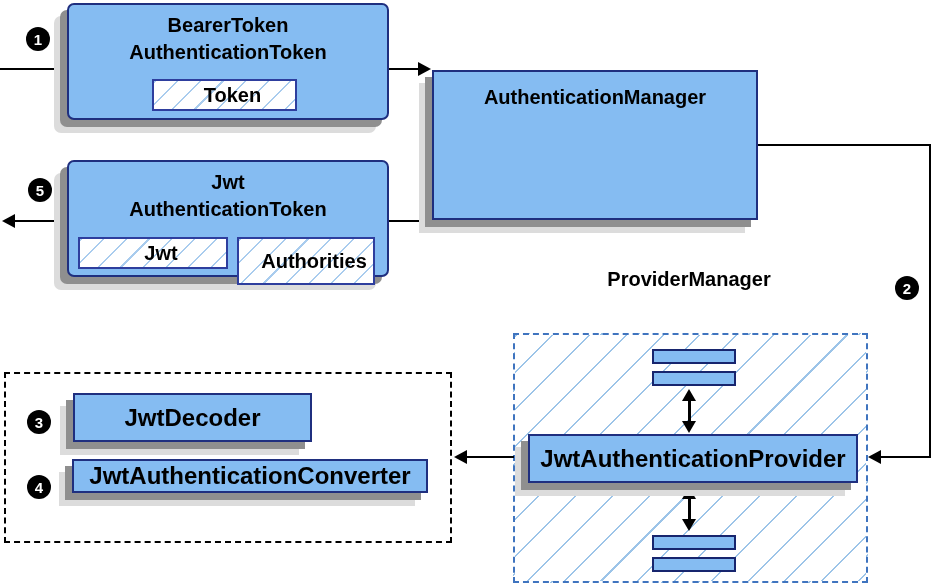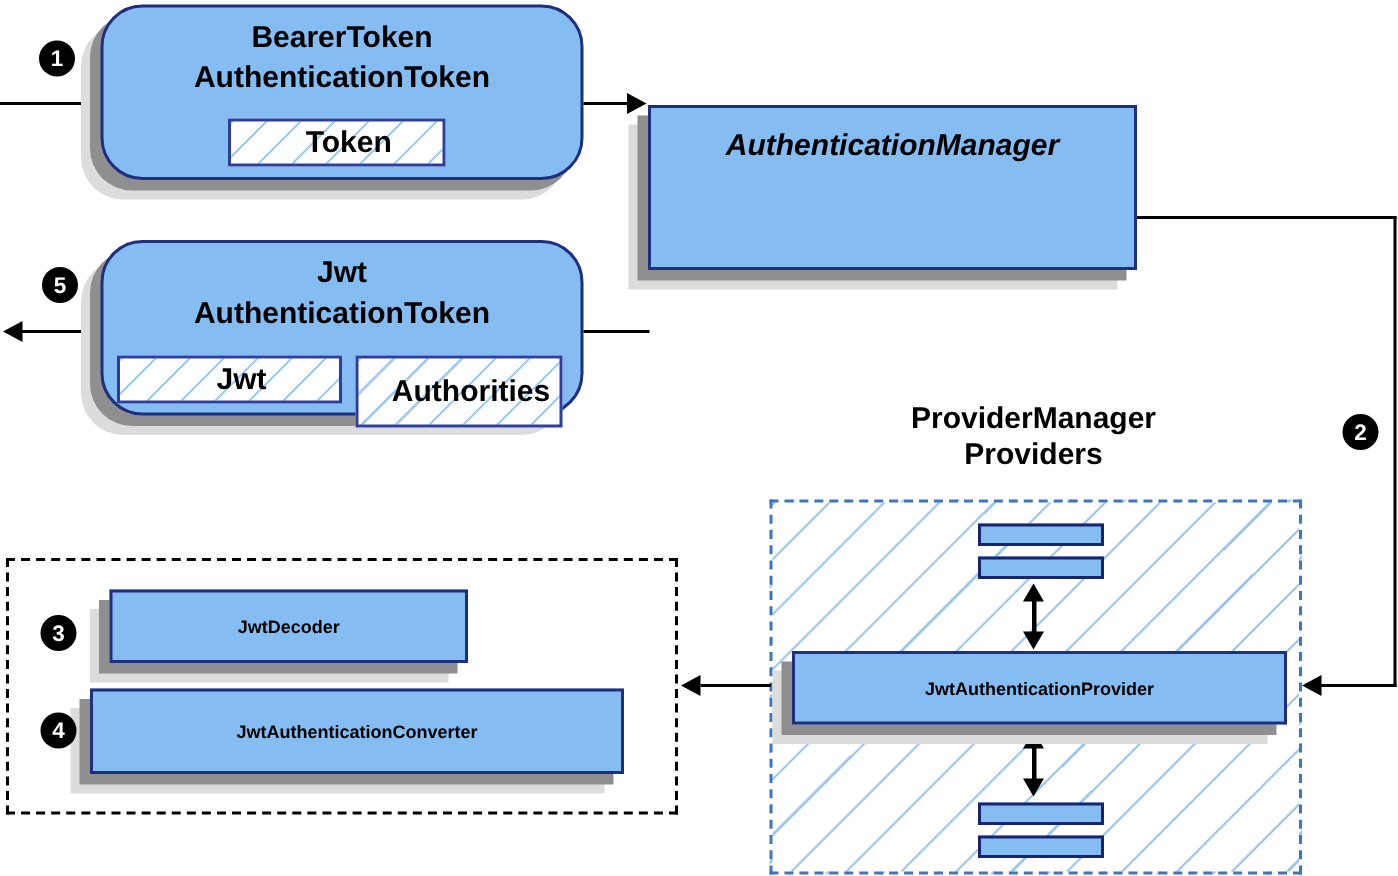--- a/index.html
+++ b/index.html
@@ -15,24 +15,24 @@
 
   
   .node {
     position: absolute;
     background: #85BCF2;
     border: 2px solid #1F2F7F;
     color: #000;
     font-weight: bold;
     box-shadow: -7px 7px 0 0 #8F8F8F, -13px 13px 0 0 #DCDCDC;
   }
-  .rounded { border-radius: 28px; }
+  .rounded { border-radius: 7px; }
   .node-title { text-align: center; font-size: 20px; line-height: 27px; padding-top: 7px; }
   .node-title-single { text-align: center; font-size: 20px; line-height: 22px; padding-top: 14px; }
-  .label-center { display: flex; align-items: center; justify-content: center; font-size: 12px; font-weight: bold; }
+  .label-center { display: flex; align-items: center; justify-content: center; font-size: 24px; font-weight: bold; }
 
   
   .slot {
     position: absolute;
     background-color: #ffffff;
     background-image: repeating-linear-gradient(135deg, #A9CCEE 0px, #A9CCEE 1.5px, transparent 1.5px, transparent 16px);
     border: 2px solid #2E3E9E;
     font-size: 20px;
     font-weight: bold;
     display: flex;
@@ -103,21 +103,20 @@
 </style>
 </head>
 <body>
 
 <div id="canvas">
 
   <div class="group-blue" style="left:513px; top:333px; width:355px; height:250px;"></div>
 
   <div class="group-label" style="left:589px; top:267px; width:200px;">
     <div>ProviderManager</div>
-    <div>Providers</div>
   </div>
 
   <div class="group-black" style="left:4px; top:372px; width:448px; height:171px;"></div>
 
   <div class="hline" style="left:0px; top:68px; width:67px;"></div>
 
   <div class="hline" style="left:389px; top:68px; width:30px;"></div>
   <div class="tri tri-right" style="left:418px; top:62px;"></div>
 
   <div class="hline" style="left:389px; top:220px; width:44px;"></div>
@@ -147,38 +146,38 @@
   <div class="srect" style="left:652px; top:557px;"></div>
 
   <div class="node rounded" style="left:67px; top:3px; width:322px; height:117px;">
     <div class="node-title">
       <div>BearerToken</div>
       <div>AuthenticationToken</div>
     </div>
     <div class="slot" style="left:83px; top:74px; width:145px; height:32px;">Token</div>
   </div>
 
-  <div class="node" style="left:432px; top:70px; width:326px; height:110px;font-style:italic;">
+  <div class="node" style="left:432px; top:70px; width:326px; height:150px;">
     <div class="node-title-single">AuthenticationManager</div>
   </div>
 
   <div class="node rounded" style="left:67px; top:160px; width:322px; height:117px;">
     <div class="node-title">
       <div>Jwt</div>
       <div>AuthenticationToken</div>
     </div>
     <div class="slot" style="left:9px; top:75px; width:150px; height:32px;">Jwt</div>
     <div class="slot" style="left:168px; top:75px; width:138px; height:48px;">Authorities</div>
   </div>
 
   <div class="node label-center" style="left:528px; top:434px; width:330px; height:49px;">JwtAuthenticationProvider</div>
 
   <div class="node label-center" style="left:73px; top:393px; width:239px; height:49px;">JwtDecoder</div>
 
-  <div class="node label-center" style="left:60px; top:459px; width:356px; height:57px;">JwtAuthenticationConverter</div>
+  <div class="node label-center" style="left:72px; top:459px; width:356px; height:34px;">JwtAuthenticationConverter</div>
 
   <div class="badge" style="left:26px; top:27px;">1</div>
   <div class="badge" style="left:895px; top:276px;">2</div>
   <div class="badge" style="left:27px; top:410px;">3</div>
   <div class="badge" style="left:27px; top:475px;">4</div>
   <div class="badge" style="left:28px; top:178px;">5</div>
 
 </div>
 
 </body></html>

